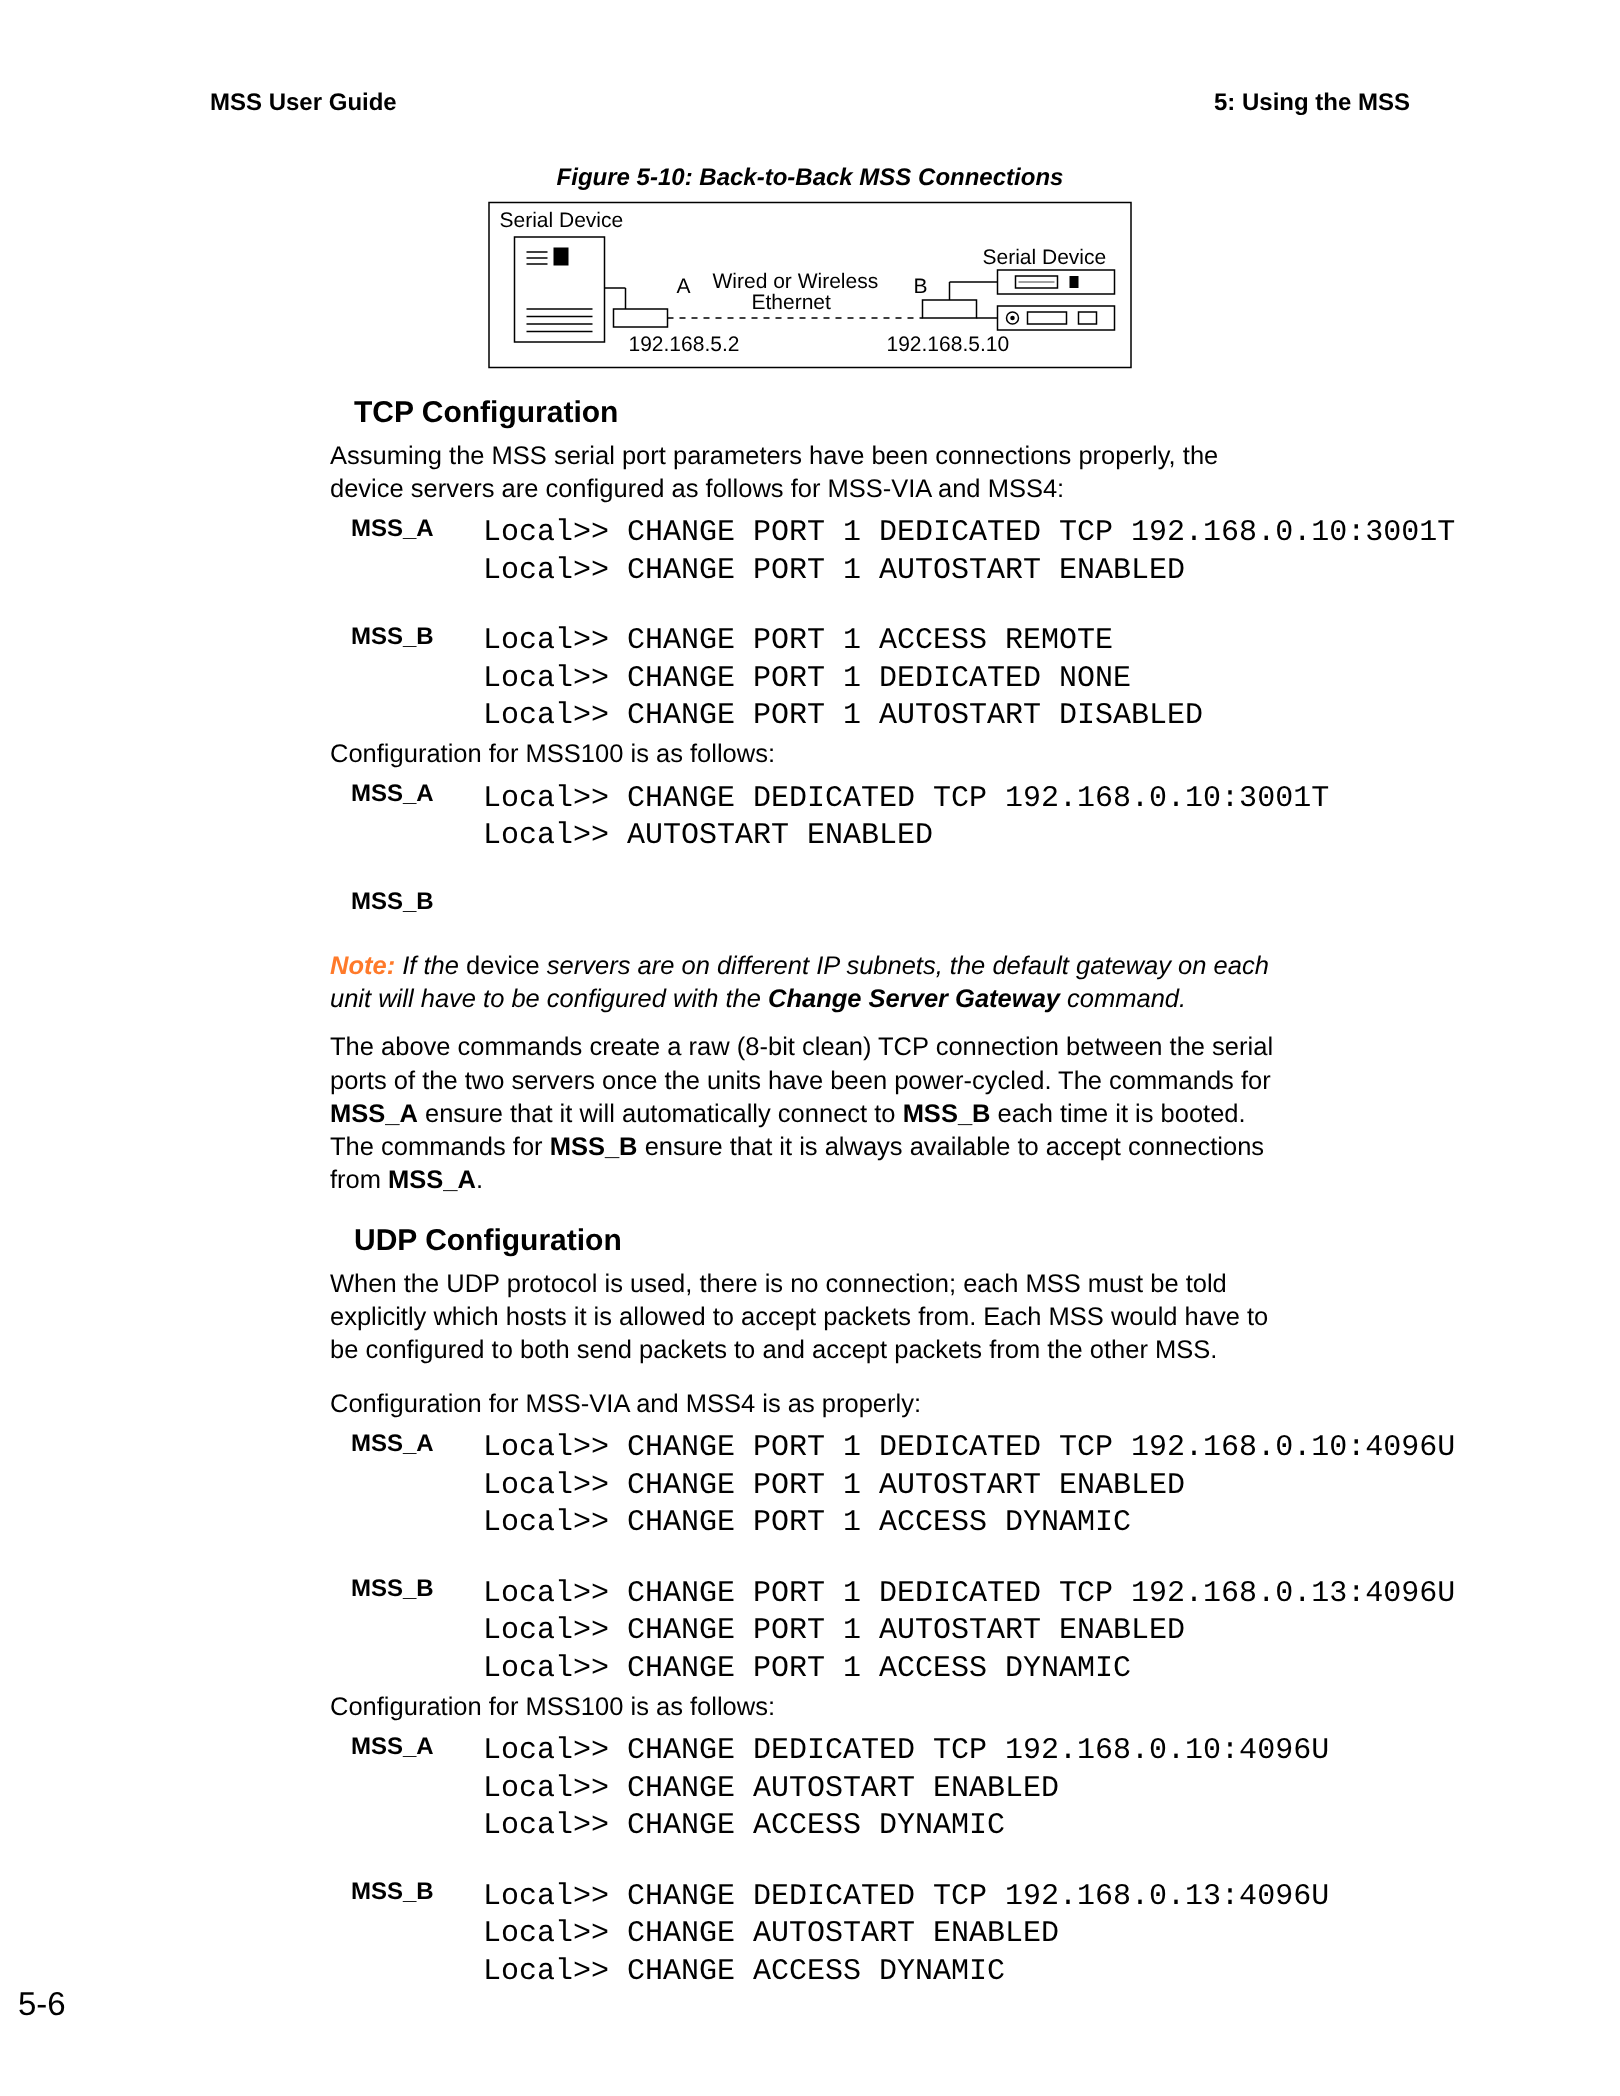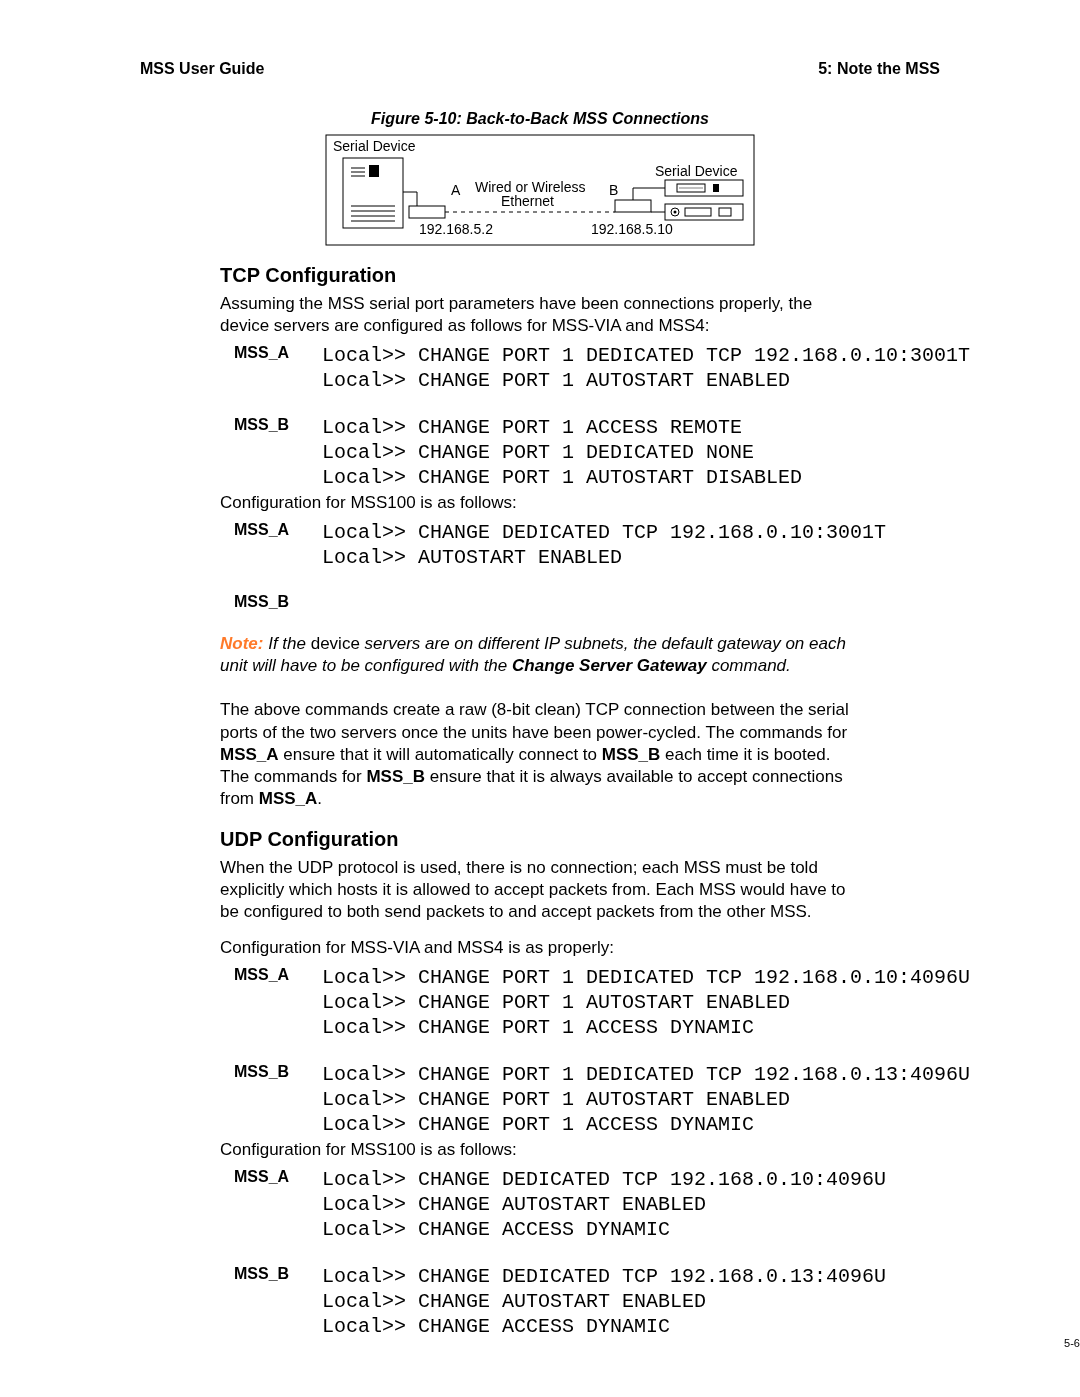--- a/index.html
+++ b/index.html
@@ -38,21 +38,21 @@
     margin: 10px 0 6px 0;
     font-style: italic;
   }
   .figure {
     display: block;
     margin: 0 auto 18px auto;
   }
   .h2 {
     font-size: 20px;
     font-weight: bold;
-    margin: 18px 0 6px 0;
+    margin: 18px 0 6px 16px;
   }
   .para {
     font-size: 17px;
     line-height: 1.3;
     margin: 6px 0;
   }
   .code-row {
     display: flex;
     align-items: flex-start;
     margin: 6px 0 2px 14px;
@@ -67,52 +67,52 @@
   .code-block {
     font-family: Liberation Mono, monospace;
     font-size: 20px;
     white-space: pre;
     line-height: 1.25;
   }
   .note {
     font-size: 17px;
     font-style: italic;
     line-height: 1.3;
-    margin: 22px 0 22px 0;
+    margin: 22px 0 10px 0;
   }
   .note-label {
     color: #ff7a2a;
     font-weight: bold;
     font-style: italic;
   }
   .bold { font-weight: bold; font-style: normal; }
   .ibold { font-weight: bold; font-style: italic; }
   .pagenum {
     position: absolute;
     bottom: 48px;
-    left: 0;
+    left: 12px;
     right: 0;
-    text-align: right;
-    font-size: 11px;
+    text-align: left;
+    font-size: 22px;
   }
   
   .fig-text {
     font-family: Arial, Helvetica, sans-serif;
     font-size: 14px;
     fill: #000;
   }
 </style>
 </head>
 <body>
 
 <div class="page">
 
   <div class="header">
     <span>MSS User Guide</span>
-    <span>5:  Note the MSS</span>
+    <span>5:  Using the MSS</span>
   </div>
 
   <div class="content">
 
     <div class="fig-caption">Figure 5-10:  Back-to-Back MSS Connections</div>
 
     <svg class="figure" width="430" height="112" viewBox="0 0 430 112">
 
       <rect x="1" y="1" width="428" height="110" fill="none" stroke="#000" stroke-width="1"></rect>
 

